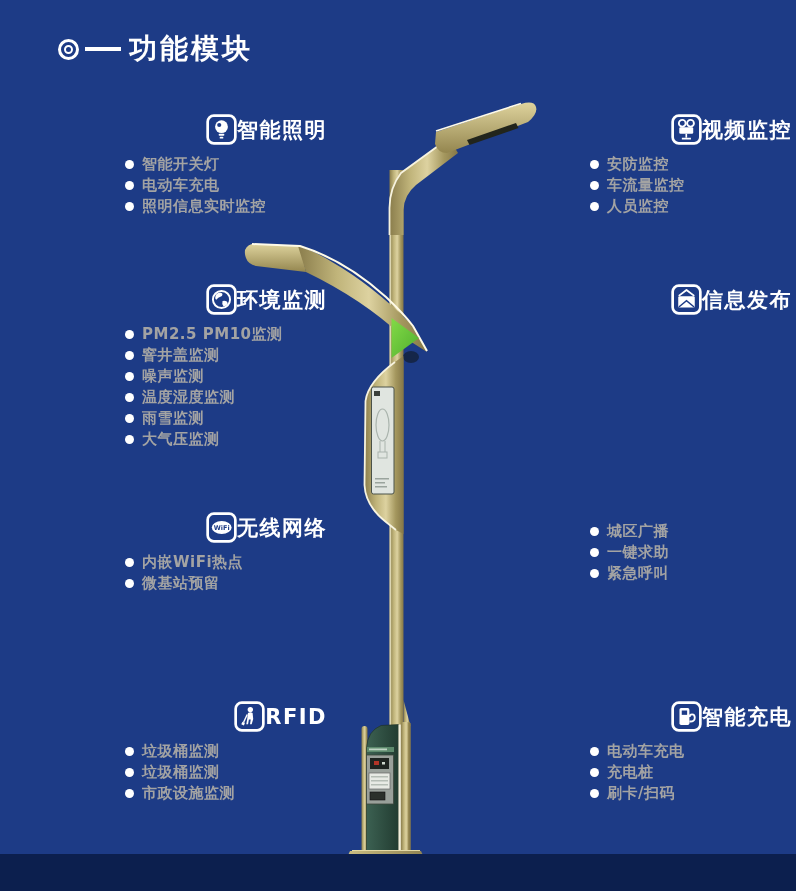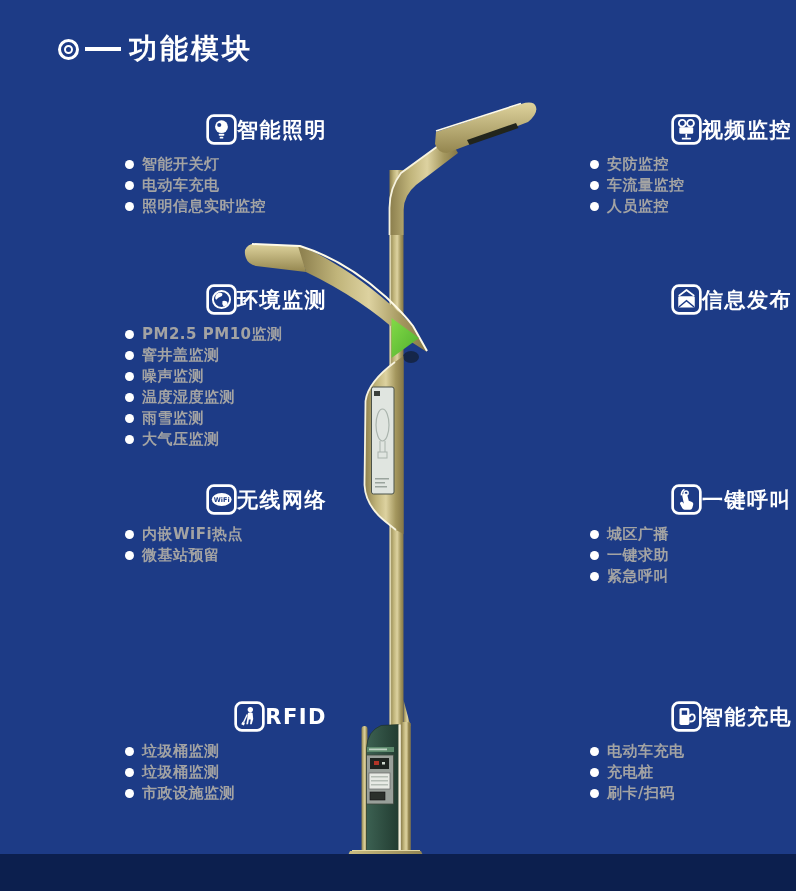--- a/index.html
+++ b/index.html
@@ -10,21 +10,21 @@
   .page-header{position:absolute;left:58px;top:30px;display:flex;align-items:center;gap:8px;}
   .mark-ring{width:15px;height:15px;border:3px solid #fff;border-radius:50%;display:flex;align-items:center;justify-content:center;}
   .mark-ring::after{content:"";width:5px;height:5px;border:2px solid #fff;border-radius:50%;}
   .mark-dash{width:36px;height:4px;background:#fff;margin-left:-2px;}
   .page-title{margin:0;font-size:28px;font-weight:bold;color:#fff;letter-spacing:3px;}
 
   
   .group{position:absolute;width:235px;}
   .g-left{left:92px;}
   .g-right{left:557px;}
-  .r0{top:114px}.r1{top:284px}.r2{top:484px}.r3{top:701px}
+  .r0{top:114px}.r1{top:284px}.r2{top:512px}.r3{top:701px}
   .ghead{display:flex;align-items:center;gap:0;justify-content:flex-end;}
   .gicon{width:31px;height:31px;flex:0 0 auto;display:block;}
   .gtitle{margin:0;font-size:21px;font-weight:bold;color:#fff;letter-spacing:1.5px;white-space:nowrap;}
   ul.items{list-style:none;margin:9px 0 0 0;padding:0 0 0 33px;}
   ul.items li{display:flex;align-items:center;gap:8px;color:#a3a3a3;font-size:15px;font-weight:bold;line-height:21px;letter-spacing:0.5px;white-space:nowrap;}
   .bullet{width:9px;height:9px;border-radius:50%;background:#fff;flex:0 0 auto;}
 
   .pole-svg{position:absolute;left:0;top:0;pointer-events:none;}
 </style>
 </head>
@@ -272,29 +272,20 @@
         <rect x="1.6" y="1.6" width="26.8" height="26.8" rx="6" fill="none" stroke="#fff" stroke-width="2.6"></rect>
         <path d="M 7.5 11.5 L 15 5.8 L 22.5 11.5" fill="none" stroke="#fff" stroke-width="1.8" stroke-linejoin="round"></path>
         <rect x="7" y="11.8" width="16" height="11" rx="1.2" fill="#fff"></rect>
         <path d="M 7.6 22.3 L 15 16.2 L 22.4 22.3" fill="none" stroke="#1d3b86" stroke-width="1.4"></path>
       </svg>
       <h2 class="gtitle">信息发布</h2>
     </div>
   </section>
 
   <section class="group g-right r2">
-    <div class="ghead">
-      <svg class="gicon" viewBox="0 0 30 30">
-        <rect x="1.6" y="1.6" width="26.8" height="26.8" rx="6" fill="none" stroke="#fff" stroke-width="2.6"></rect>
-        <path d="M 10.2 11 a 6 6 0 0 1 2.8 -5.8" stroke="#fff" stroke-width="1.6" fill="none"></path>
-        <circle cx="14.6" cy="8.8" r="2" fill="none" stroke="#fff" stroke-width="1.4"></circle>
-        <path d="M 13.6 9.5 q 1.6 -0.7 2.1 0.9 l 1.5 5.8 l 3.1 1.2 q 1.7 0.8 1.2 2.6 l -0.9 3.3 q -0.5 1.5 -2.1 1.5 h -5.3 q -1.5 0 -2.2 -1.3 l -2.1 -3.9 q -0.8 -1.5 0.7 -2.2 q 1.2 -0.5 2 0.6 l 0.9 1.1 l -1.6 -7.5 q -0.3 -1.5 0.7 -2.1 Z" fill="#fff"></path>
-      </svg>
-      <h2 class="gtitle">一键呼叫</h2>
-    </div>
     <ul class="items">
         <li>
           <span class="bullet"></span>
           <span>城区广播</span>
         </li>
         <li>
           <span class="bullet"></span>
           <span>一键求助</span>
         </li>
         <li>

